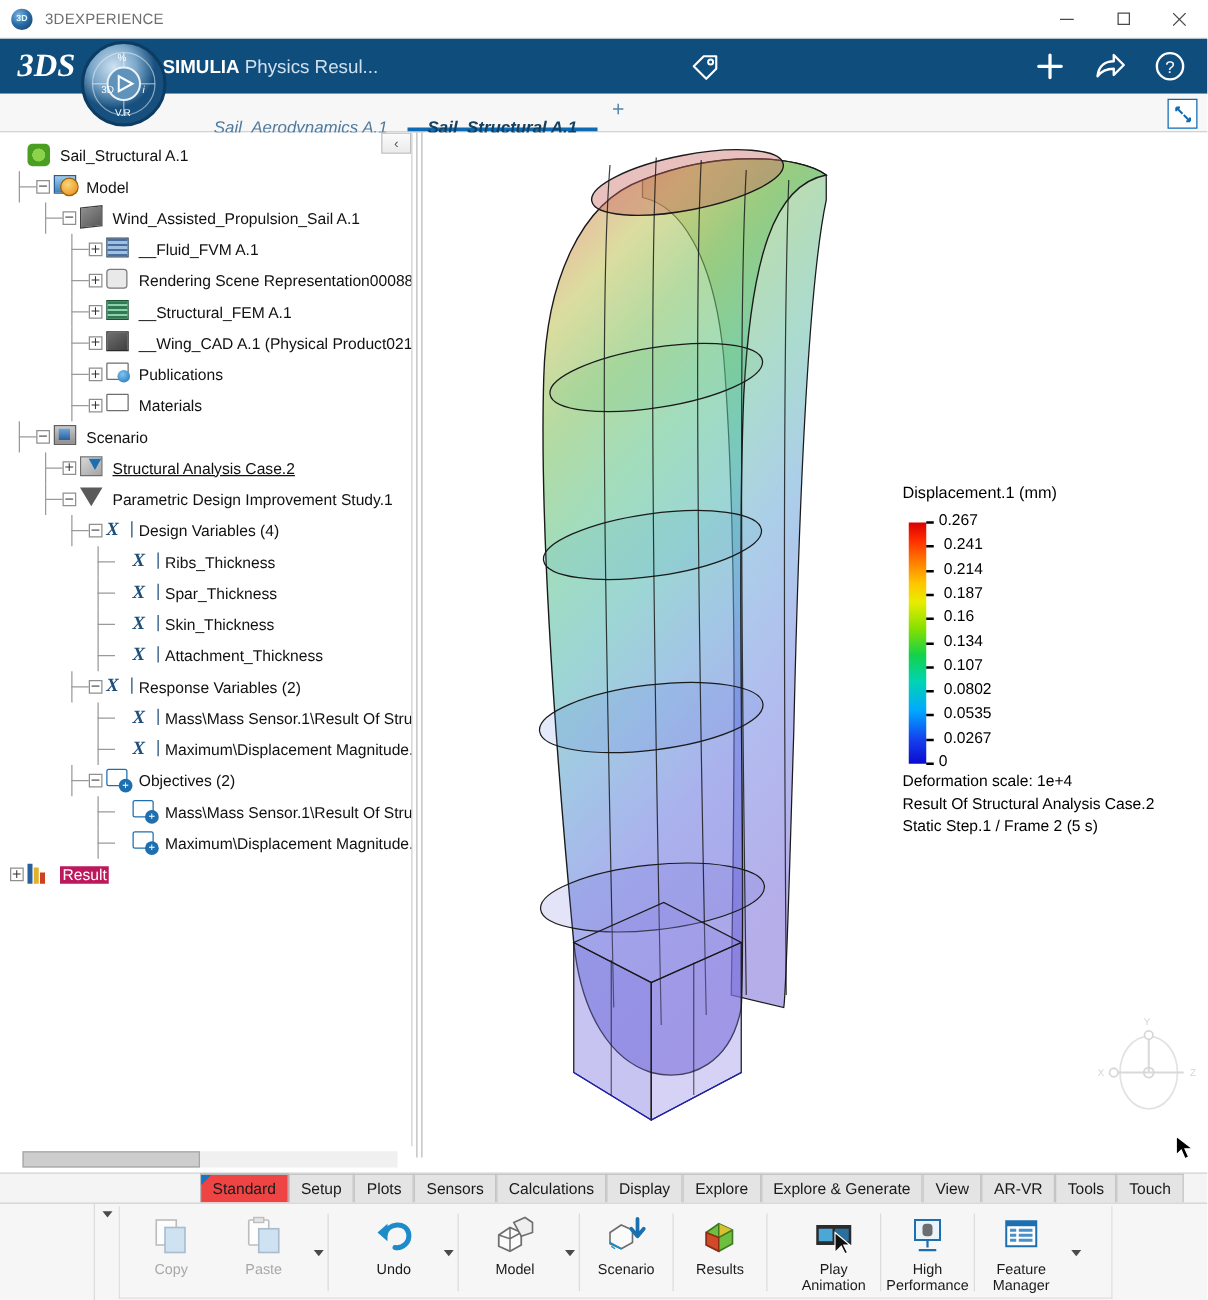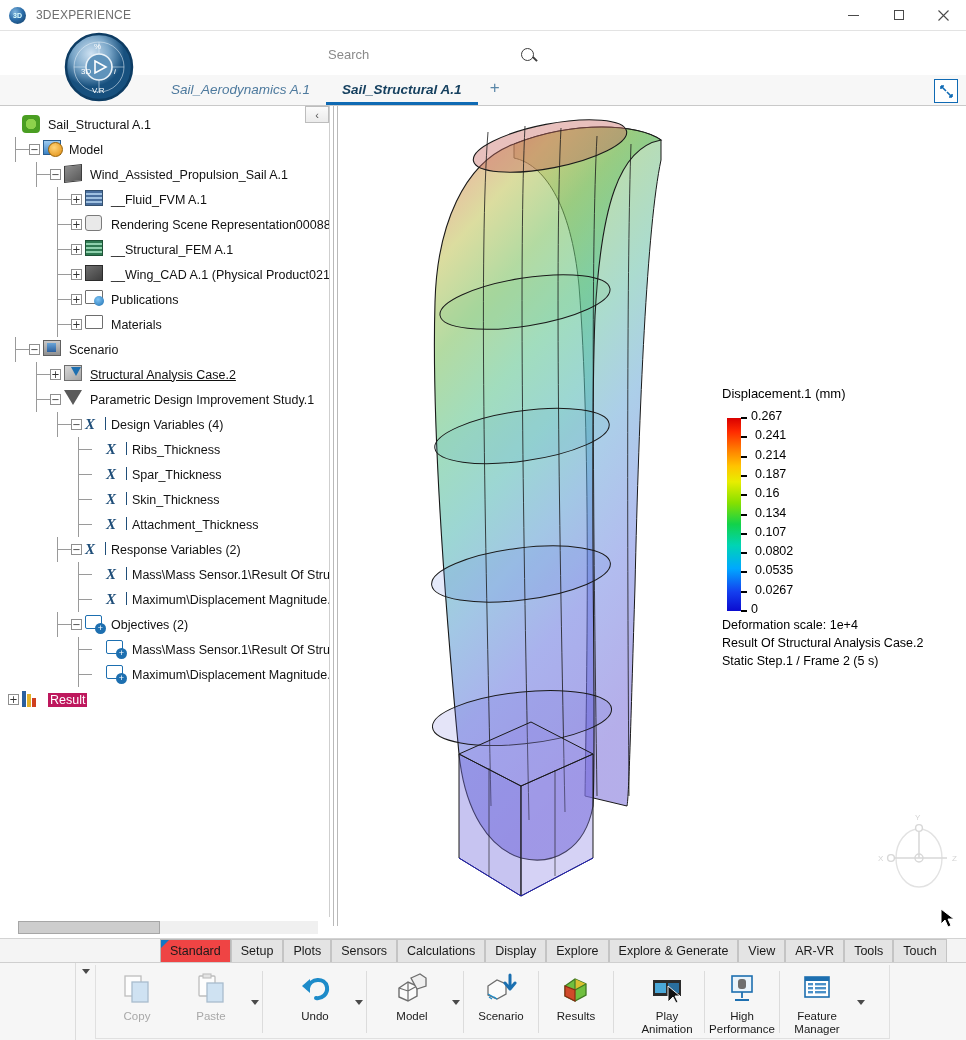--- a/index.html
+++ b/index.html
@@ -63,21 +63,21 @@
   .compass {
     position:absolute; left:63px; top:31px; width:72px; height:72px; z-index:6;
   }
 
   
   .tabrow {
     position:absolute; left:0; top:75px; width:966px; height:31px;
     background:#f7f7f7; border-bottom:1px solid #c9c9c9; display:flex; align-items:flex-end;
   }
   .doc-tab {
-    height:30px; line-height:30px; padding:0 16px; font-size:13.5px;
+    height:30px; line-height:30px; padding:12px 16px; font-size:13.5px;
     font-style:italic; color:#4e7a9e; white-space:nowrap;
   }
   .doc-tab.active { color:#16405f; font-weight:bold; border-bottom:3px solid #0f6ab4; }
   .doc-tab.plus { color:#5a87a8; font-size:17px; font-style:normal; padding:0 12px; line-height:26px;}
   .collapse-btn {
     position:absolute; right:8px; top:3px; width:24px; height:24px;
     border:1px solid #0f6ab4; background:#fff; display:flex;
     align-items:center; justify-content:center;
   }
 
@@ -232,20 +232,27 @@
           <div class="sq"></div>
         </div>
       <div class="tb-btn close">
         <svg width="11" height="11" viewBox="0 0 11 11">
             <path d="M0.5 0.5 L10.5 10.5 M10.5 0.5 L0.5 10.5" stroke="currentColor" stroke-width="1.1" fill="none"></path>
           </svg>
       </div>
     </div>
   </div>
 
+  <div class="brandbar">
+    <div class="ds-logo">3DS</div>
+    <div class="app-title">
+      <b>SIMULIA</b>
+      <span>Physics Resul...</span>
+    </div>
+  </div>
 
   <div class="compass">
     <svg width="72" height="72" viewBox="0 0 72 72">
       <defs>
         <radialGradient id="cg" cx="38%" cy="30%">
           <stop offset="0%" stop-color="#cfe2f2"></stop>
           <stop offset="55%" stop-color="#7ba7c9"></stop>
           <stop offset="100%" stop-color="#17507e"></stop>
         </radialGradient>
       </defs>
@@ -254,24 +261,20 @@
       <path d="M36 11 L36 61 M11 36 L61 36" stroke="#e8f1f8" stroke-width="1.2" opacity=".5"></path>
       <circle cx="36" cy="36" r="13" fill="#5f93bb" stroke="#eaf2f8" stroke-width="1.6"></circle>
       <path d="M32 30 L43 36 L32 42 Z" fill="none" stroke="#ffffff" stroke-width="1.6"></path>
       <text x="18" y="43" font-size="8" fill="#ffffff" font-family="Liberation Sans, sans-serif">3D</text>
       <text x="51" y="43" font-size="8" fill="#ffffff" font-family="Liberation Sans, sans-serif" font-style="italic">i</text>
       <text x="29" y="62" font-size="8" fill="#ffffff" font-family="Liberation Sans, sans-serif">V.R</text>
       <text x="31" y="18" font-size="8" fill="#ffffff" font-family="Liberation Sans, sans-serif">%</text>
     </svg>
   </div>
 
-  <div class="searchbox">
-    <input type="text" placeholder="Search" style="">
-    <div class="mag"></div>
-  </div>
   <div class="tag-icon">
     <svg width="26" height="26" viewBox="0 0 26 26">
       <path d="M4 12 L12 4 L22 4 L22 14 L14 22 Z" fill="none" stroke="#ffffff" stroke-width="1.7" stroke-linejoin="round"></path>
       <circle cx="17.5" cy="8.5" r="2" fill="none" stroke="#ffffff" stroke-width="1.6"></circle>
     </svg>
   </div>
 
   <div class="brand-right">
     <div class="bi">
       <svg width="24" height="24" viewBox="0 0 24 24">

